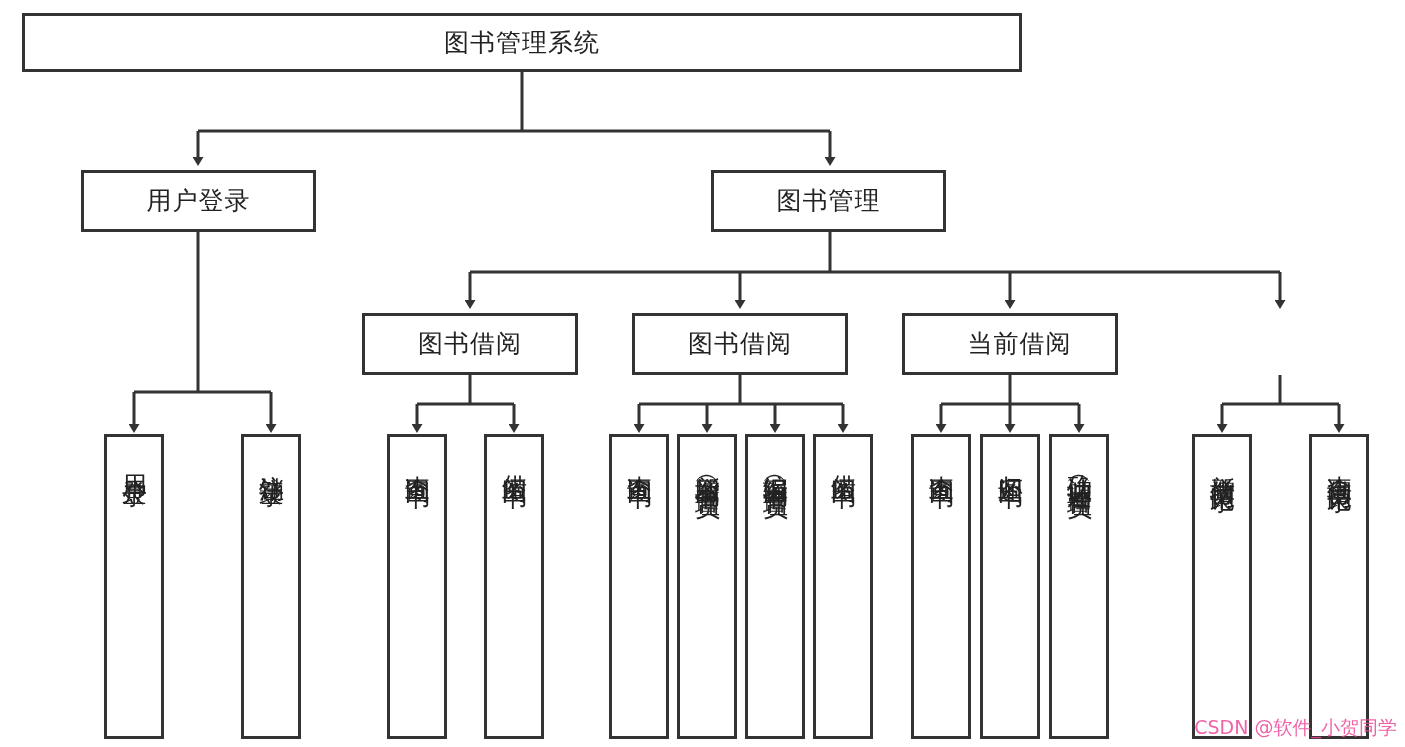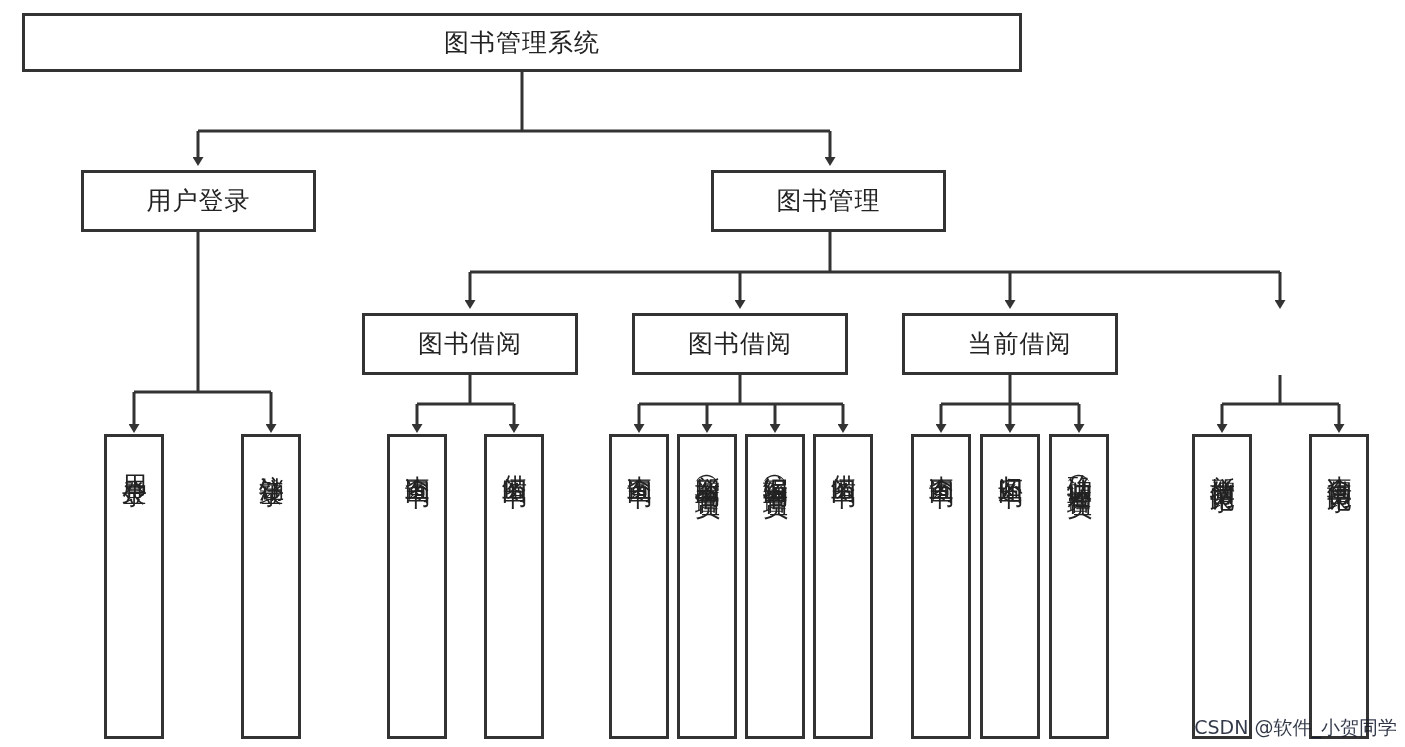--- a/index.html
+++ b/index.html
@@ -56,21 +56,21 @@
     text-orientation: upright;
     white-space: nowrap;
     letter-spacing: 3px;
     display: block;
   }
   .watermark {
     position: absolute;
     right: 8px;
     bottom: 6px;
     font-size: 19px;
-    color: #0f172a;
+    color: #ec4899;
     opacity: .85;
     letter-spacing: 0px;
     white-space: nowrap;
   }
 </style>
 </head>
 <body>
 
 <div id="canvas">
 

